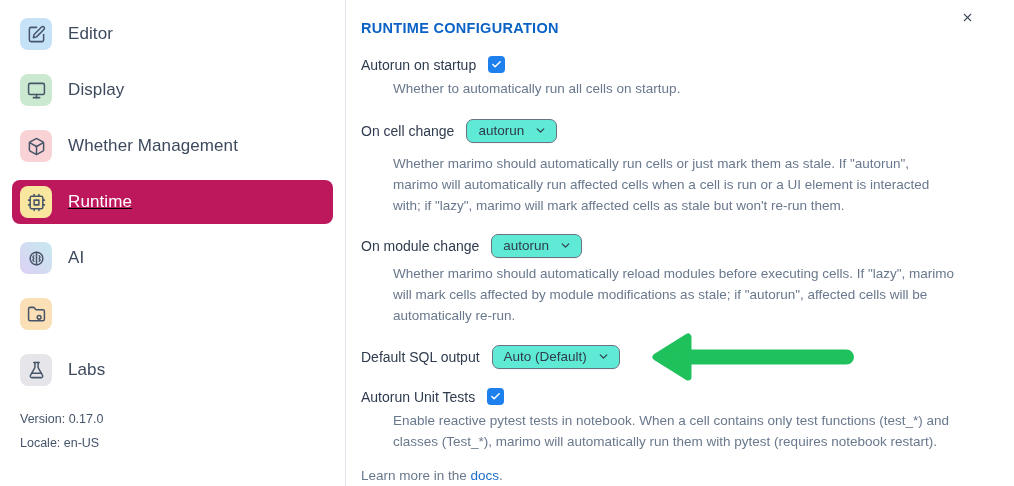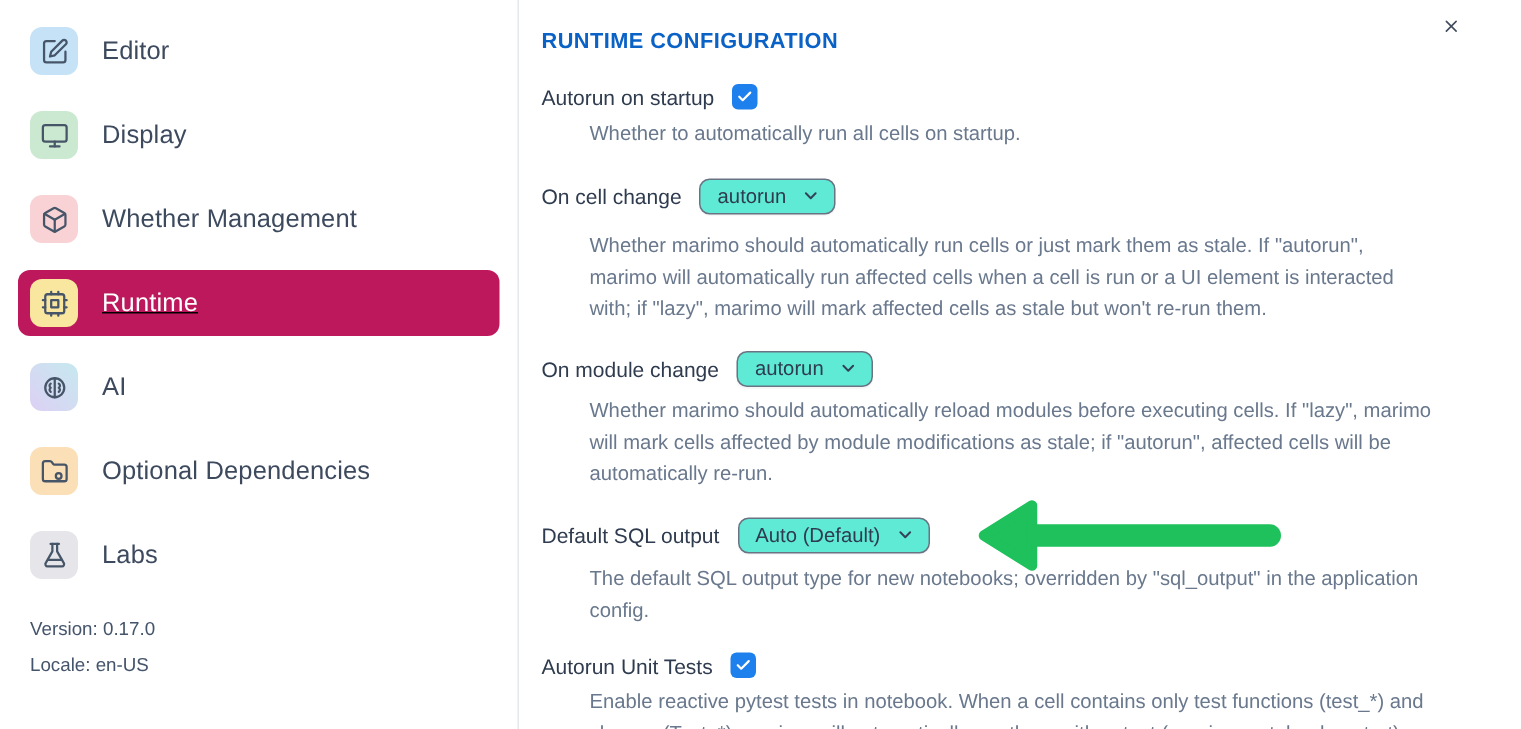--- a/index.html
+++ b/index.html
@@ -132,21 +132,20 @@
       <span class="nav-label">AI</span>
     </div>
 
     <div class="nav-item">
       <span class="icon-box ib-deps">
         <svg viewBox="0 0 24 24" fill="none" stroke="currentColor" stroke-width="1.9" stroke-linecap="round" stroke-linejoin="round">
             <path d="M20 20a2 2 0 0 0 2-2V8a2 2 0 0 0-2-2h-7.9a2 2 0 0 1-1.69-.9L9.6 3.9A2 2 0 0 0 7.93 3H4a2 2 0 0 0-2 2v13a2 2 0 0 0 2 2Z"></path>
             <circle cx="15.3" cy="15.6" r="2.4"></circle>
           </svg>
       </span>
-      <span class="nav-label">Optional Dependencies</span>
     </div>
 
     <div class="nav-item">
       <span class="icon-box ib-labs">
         <svg viewBox="0 0 24 24" fill="none" stroke="currentColor" stroke-width="1.9" stroke-linecap="round" stroke-linejoin="round">
             <path d="M10 2v6.3L4.7 17.6A2 2 0 0 0 6.4 21h11.2a2 2 0 0 0 1.7-3.4L14 8.3V2"></path>
             <path d="M8.5 2h7"></path>
             <path d="M6.5 15.5h11"></path>
           </svg>
       </span>
@@ -210,21 +209,20 @@
             <polyline points="6 9 12 15 18 9"></polyline>
           </svg>
       </span>
       <span class="arrow-wrap">
         <svg width="208" height="50" viewBox="0 0 208 50">
           <polygon points="36,5 36,45 4,25" fill="#1ec15b" stroke="#1ec15b" stroke-width="7" stroke-linejoin="round"></polygon>
           <rect x="32" y="17.5" width="170" height="15" rx="7.5" fill="#1ec15b"></rect>
         </svg>
       </span>
     </div>
-    <div class="desc">The default SQL output type for new notebooks; overridden by "sql_output" in the application config.</div>
 
     <div class="field-row gap-s">
       <span class="field-label">Autorun Unit Tests</span>
       <span class="checkbox">
         <svg viewBox="0 0 24 24" fill="none" stroke="currentColor" stroke-width="3.2" stroke-linecap="round" stroke-linejoin="round">
             <polyline points="20 6 9 17 4 12"></polyline>
           </svg>
       </span>
     </div>
     <div class="desc">Enable reactive pytest tests in notebook. When a cell contains only test functions (test_*) and classes (Test_*), marimo will automatically run them with pytest (requires notebook restart).</div>

